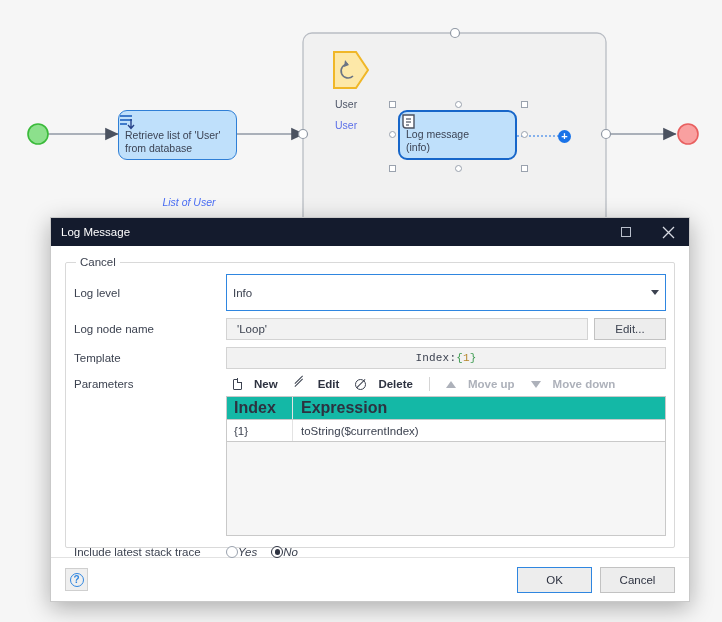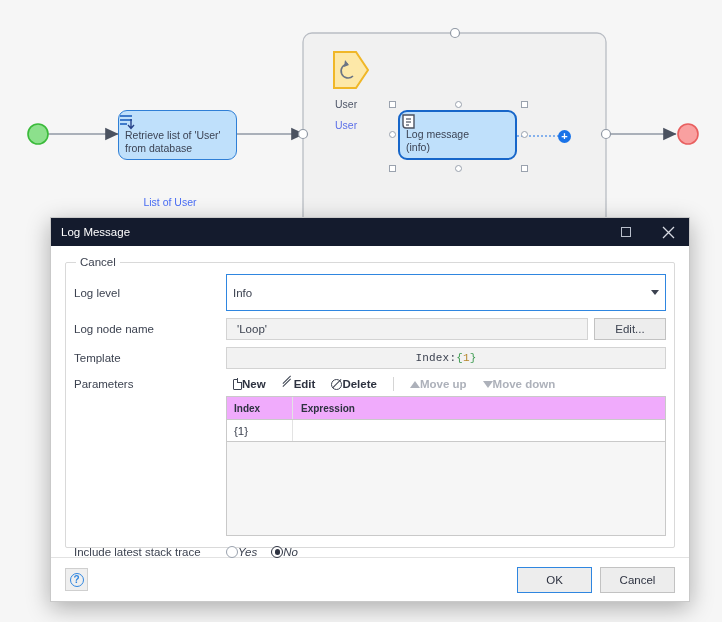--- a/index.html
+++ b/index.html
@@ -115,21 +115,21 @@
   .editbtn {
     margin-left:6px; width:72px; height:22px;
     border:1px solid #c2c2c2; background:#ededed;
     font-size:11.5px; color:#3c4250;
     display:flex; align-items:center; justify-content:center; cursor:pointer;
   }
 
   
   .toolbar { display:flex; align-items:center; gap:2px; font-size:11.5px; }
   .tbtn {
-    display:flex; align-items:center; gap:0; padding:2px 7px;
+    display:flex; align-items:center; gap:12px; padding:2px 7px;
     color:#2d3240; font-weight:bold; cursor:pointer; border-radius:2px;
   }
   .tbtn.disabled { color:#adb1ba; cursor:default; font-weight:bold; }
   .tsep { width:1px; height:14px; background:#d5d5d5; margin:0 7px; }
 
   .ico-doc {
     width:9px;height:11px;border:1.3px solid #3c4250;border-radius:1px;
     position:relative;
   }
   .ico-doc::after{content:"";position:absolute;top:-1.3px;right:-1.3px;
@@ -148,23 +148,23 @@
   .tri-dn{width:0;height:0;border-left:5px solid transparent;border-right:5px solid transparent;
     border-top:7px solid currentColor;}
 
   
   .grid {
     margin-left:152px; margin-top:4px;
     height:140px; border:1px solid #c9c9c9; background:#f6f6f6;
     display:flex; flex-direction:column; overflow:hidden;
   }
   .grid-head {
-    display:flex; height:23px; background:#f0abfc;
+    display:flex; height:23px; background:#14b8a6;
     border-bottom:1px solid #c9c9c9; align-items:center;
-    font-size:10px; font-weight:bold; color:#2d3240;
+    font-size:16px; font-weight:bold; color:#2d3240;
   }
   .gh-index { width:66px; flex:0 0 66px; padding-left:7px; border-right:1px solid #e3e3e3; height:100%; display:flex; align-items:center;}
   .gh-expr  { flex:1; padding-left:8px; }
   .grid-row {
     display:flex; height:22px; align-items:center;
     font-size:11.5px; color:#3c4250; background:#ffffff;
     border-bottom:1px solid #c9c9c9; cursor:pointer;
   }
   .gr-index { width:66px; flex:0 0 66px; padding-left:7px; border-right:1px solid #e3e3e3; height:100%; display:flex; align-items:center;}
   .gr-expr  { flex:1; padding-left:8px; }
@@ -237,21 +237,21 @@
 
   <div class="node-box" style="left:118px; top:110px; width:119px; height:50px;">
     <svg width="18" height="20" viewBox="0 0 18 20">
       <line x1="1" y1="5" x2="13" y2="5" stroke="#2f6fc4" stroke-width="1.8"></line>
       <line x1="1" y1="9" x2="13" y2="9" stroke="#2f6fc4" stroke-width="1.8"></line>
       <line x1="1" y1="13" x2="8" y2="13" stroke="#2f6fc4" stroke-width="1.8"></line>
       <path d="M12,8 L12,17 M9,14 L12,17.5 L15,14" fill="none" stroke="#27428a" stroke-width="1.4"></path>
     </svg>
     <span class="node-text">Retrieve list of 'User' from database</span>
   </div>
-  <div class="node-caption link" style="left:90px; top:196px;">List of User</div>
+  <div class="node-caption link" style="left:109px; top:196px;font-style:italic;">List of User</div>
 
   <div class="loop-label" style="left:335px; top:98px;">User</div>
   <div class="loop-label link" style="left:335px; top:119px;">User</div>
 
   <div class="node-box selected" style="left:398px; top:110px; width:119px; height:50px;">
     <svg width="18" height="20" viewBox="0 0 18 20">
       <path d="M3,3 L14,3 L14,16 L6,16 Q3,16 3,13 Z" fill="#ffffff" stroke="#4b5260" stroke-width="1.4"></path>
       <line x1="6" y1="7" x2="11" y2="7" stroke="#4b5260" stroke-width="1.2"></line>
       <line x1="6" y1="10" x2="11" y2="10" stroke="#4b5260" stroke-width="1.2"></line>
       <line x1="6" y1="13" x2="9" y2="13" stroke="#4b5260" stroke-width="1.2"></line>
@@ -353,20 +353,21 @@
         </div>
       </div>
 
       <div class="grid">
         <div class="grid-head">
           <div class="gh-index">Index</div>
           <div class="gh-expr">Expression</div>
         </div>
         <div class="grid-row">
           <div class="gr-index">{1}</div>
+          <div class="gr-expr">toString($currentIndex)</div>
         </div>
         <div class="grid-fill"></div>
       </div>
 
       <div class="strace">
         <div class="lbl">Include latest stack trace</div>
         <div class="radio-wrap">
           <span class="radio"></span>
           <span>Yes</span>
         </div>

